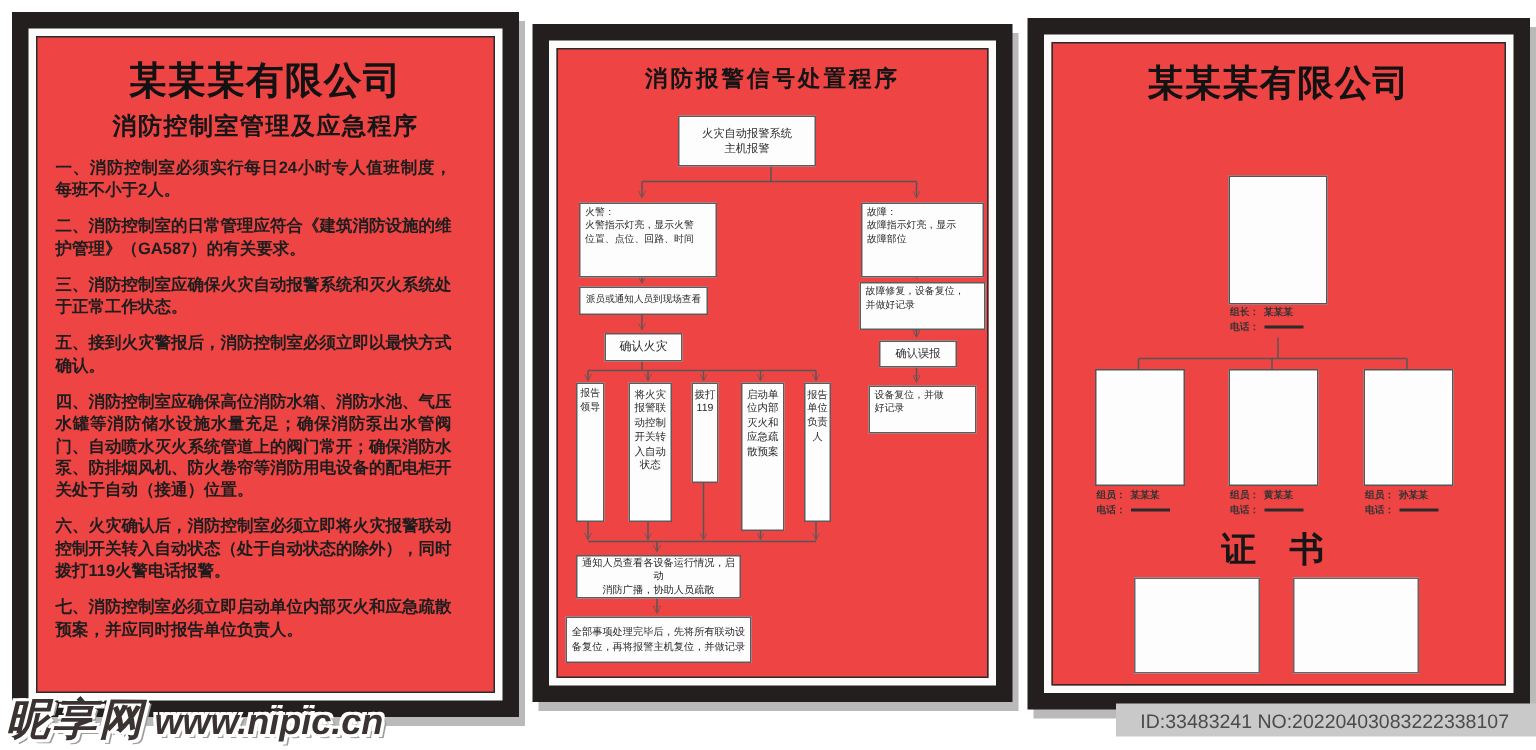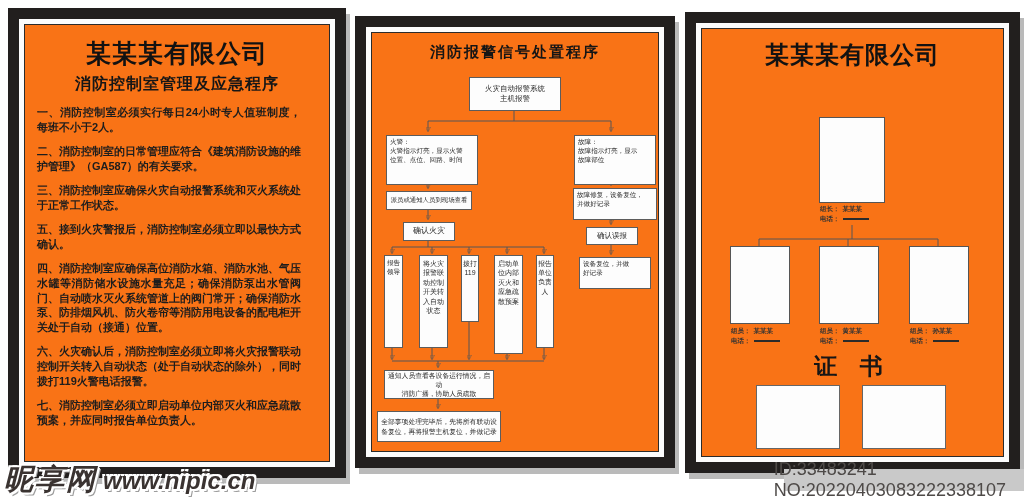--- a/index.html
+++ b/index.html
@@ -1,20 +1,20 @@
 <!DOCTYPE html>
 <html><head>
 <meta charset="utf-8">
 <style>
   html,body{margin:0;padding:0;}
   body{width:1024px;height:500px;background:#ffffff;position:relative;overflow:hidden;
        font-family:"Liberation Sans","DejaVu Sans",sans-serif;}
   .frame{position:absolute;background:#221f1e;box-shadow:4px 6px 0 rgba(130,130,130,.55);}
   .mat{position:absolute;left:11px;top:11px;right:11px;bottom:11px;background:#fcfcfc;}
-  .inner{position:absolute;left:5px;top:5px;right:5px;bottom:5px;border:1.5px solid #2b2b2b;background:#f97316;overflow:hidden;}
+  .inner{position:absolute;left:5px;top:5px;right:5px;bottom:5px;border:1.5px solid #2b2b2b;background:#ef4444;overflow:hidden;}
 
   
   .lp-inner{padding:6px 12px 0 12px;}
   .company{font-size:25px;font-weight:bold;color:#121212;text-align:center;margin:6px 0 4px 0;letter-spacing:1px;}
   .subtitle{font-size:16px;font-weight:bold;color:#161616;text-align:center;margin:0 0 10px 0;letter-spacing:1px;}
   .paras p{font-size:11px;font-weight:bold;color:#1d1d1d;line-height:1.36;margin:0 16px 9px 0;text-align:justify;}
 
   
   .mid-title{position:absolute;left:0;right:0;top:10px;text-align:center;font-size:15px;font-weight:bold;color:#151515;letter-spacing:2px;}
   .flow{position:absolute;left:0;top:0;right:0;bottom:0;}
@@ -33,23 +33,23 @@
   .pname{margin-left:3px;}
   .phline{display:inline-block;width:26px;height:2px;background:#2b2b2b;vertical-align:middle;margin-left:3px;}
   .cert-title{position:absolute;left:0;right:0;text-align:center;font-size:23px;font-weight:bold;color:#161616;letter-spacing:8px;}
   .certbox{position:absolute;border:1px solid #666;background:#fdfdfd;}
 
   
   .watermark{position:absolute;left:4px;bottom:0px;font-weight:bold;font-style:italic;color:#3a3331;white-space:nowrap;
              text-shadow:-2px -2px 0 #fff,2px -2px 0 #fff,-2px 2px 0 #fff,2px 2px 0 #fff,3px 3px 0 #9c9c9c;}
   .wm-name{font-size:29px;letter-spacing:2px;margin-top:12px;}
   .wm-url{font-size:24px;margin-left:6px;}
-  .idbar{position:absolute;right:0;bottom:9px;width:240px;height:22px;background:#c9c9c9;
+  .idbar{position:absolute;right:0;bottom:9px;width:280px;height:22px;background:#c9c9c9;
          display:flex;align-items:center;justify-content:flex-end;padding-right:18px;box-sizing:border-box;
-         font-size:18px;color:#4e4a48;}
+         font-size:13px;color:#4e4a48;}
 </style>
 </head>
 <body>
 
 <div class="frame" style="left:8px;top:8px;width:338px;height:470px;">
   <div class="mat">
     <div class="inner lp-inner">
       <div class="company">某某某有限公司</div>
       <div class="subtitle">消防控制室管理及应急程序</div>
       <div class="paras">
@@ -92,21 +92,21 @@
           <path d="M97,284 V326" marker-end="url(#ar)"></path>
           <path d="M135,316 V326" marker-end="url(#ar)"></path>
           <path d="M172,310 V326" marker-end="url(#ar)"></path>
           <path d="M20,328 H172 M66,328 V334" marker-end="url(#ar)"></path>
           <path d="M66,364 V375" marker-end="url(#ar)"></path>
           <path d="M239,146 V152" marker-end="url(#ar)"></path>
           <path d="M239,181 V191" marker-end="url(#ar)"></path>
           <path d="M239,210 V221" marker-end="url(#ar)"></path>
         </svg>
 
-        <div class="fbox" style="left:97px;top:44px;width:90px;height:32px;font-size:7.5px;">火灾自动报警系统
+        <div class="fbox" style="left:80px;top:44px;width:90px;height:32px;font-size:7.5px;">火灾自动报警系统
 主机报警</div>
         <div class="fbox la" style="left:14px;top:102px;width:84px;height:44px;font-size:6.6px;">火警：
 火警指示灯亮，显示火警
 位置、点位、回路、时间</div>
         <div class="fbox la" style="left:202px;top:102px;width:74px;height:44px;font-size:6.6px;">故障：
 故障指示灯亮，显示
 故障部位</div>
         <div class="fbox" style="left:14px;top:158px;width:84px;height:17px;font-size:6.4px;">派员或通知人员到现场查看</div>
         <div class="fbox" style="left:31px;top:189px;width:50px;height:17px;font-size:8px;">确认火灾</div>
 

